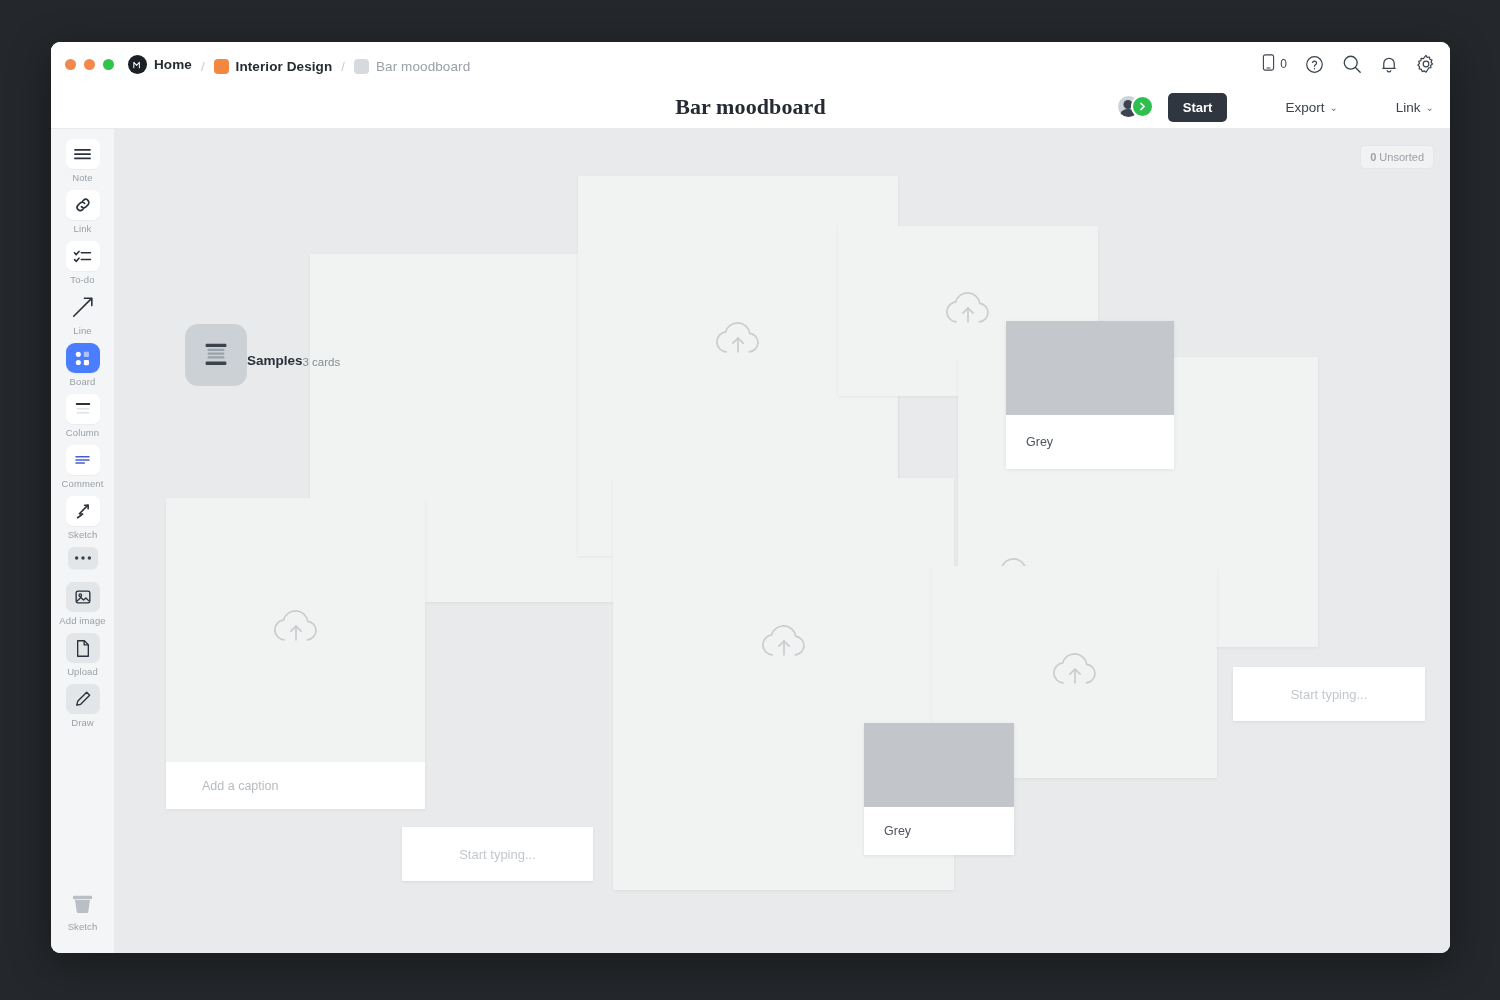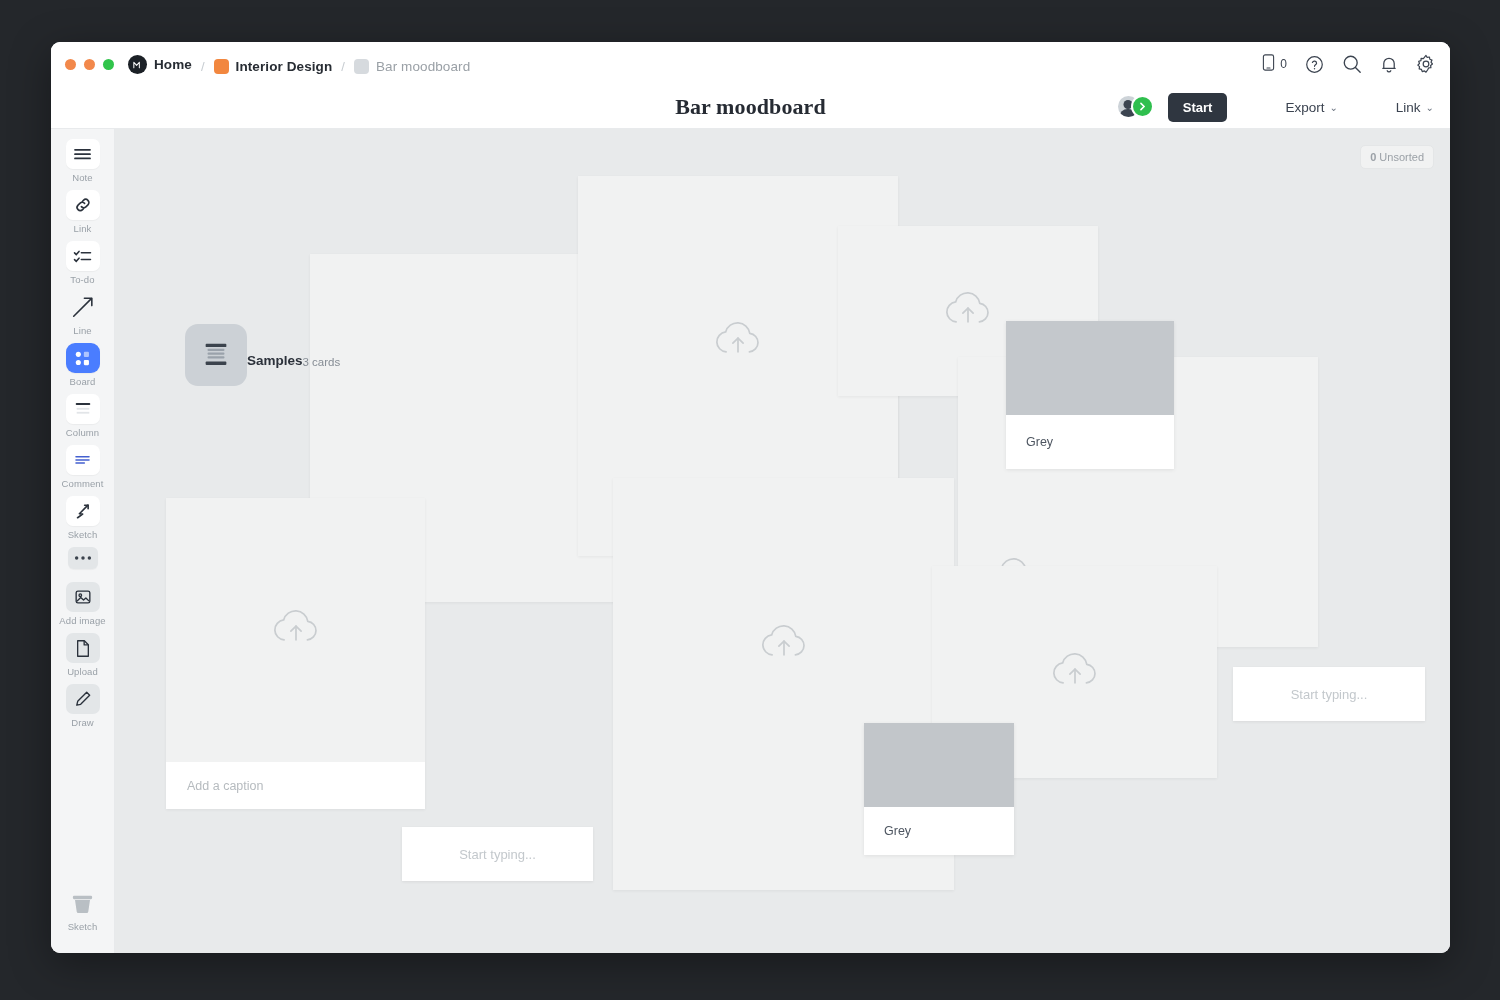--- a/index.html
+++ b/index.html
@@ -128,21 +128,21 @@
     position:absolute;
     background:#f1f2f2;
     box-shadow:0 1px 3px rgba(0,0,0,.055);
   }
   .cloud {
     position:absolute; left:50%; top:50%; transform:translate(-50%,-50%);
     color:#c9cdd0;
   }
   .caption-bar {
     position:absolute; left:0; right:0; bottom:0; height:47px; background:#fff;
-    display:flex; align-items:center; padding-left:21px;
+    display:flex; align-items:center; padding-left:36px;
     font-size:12.5px; color:#b6bbbf;
   }
   .typing {
     position:absolute; background:#ffffff; box-shadow:0 1px 3px rgba(0,0,0,.07);
     display:flex; align-items:center; justify-content:center;
     font-size:13px; color:#c3c8cc;
   }
   
   .swatch-card { position:absolute; background:#fff; box-shadow:0 1px 4px rgba(0,0,0,.08); }
   .swatch-fill { width:100%; }

